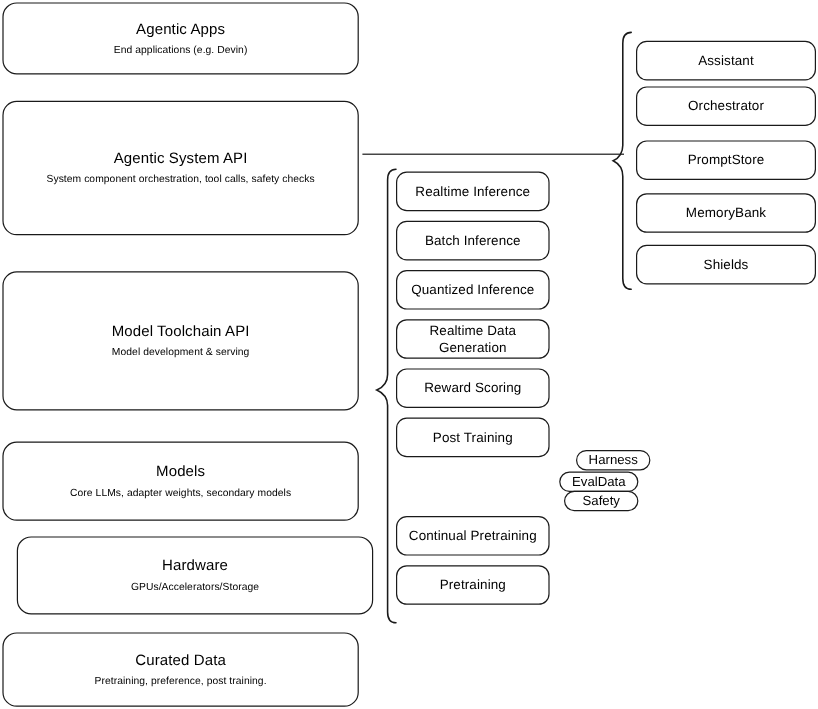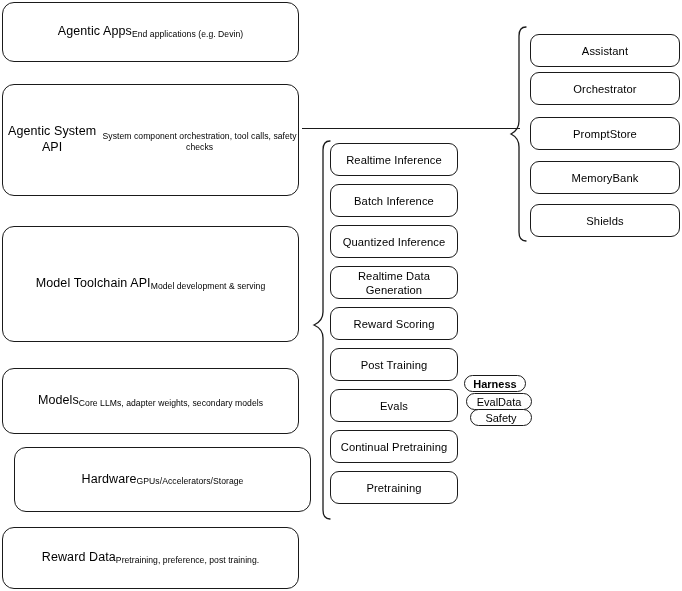--- a/index.html
+++ b/index.html
@@ -21,21 +21,21 @@
   }
 
   
   .node {
     position: absolute;
     box-sizing: border-box;
     border: 1.3px solid #1a1a1a;
     border-radius: 12px;
     background: #ffffff;
     display: flex;
-    flex-direction: row;
+    flex-direction: column;
     align-items: center;
     justify-content: center;
     text-align: center;
     line-height: 1.25;
   }
   .node .title {
     font-size: 12.5px;
     color: #000;
     letter-spacing: 0.1px;
   }
@@ -114,21 +114,21 @@
     <div class="title">Models</div>
     <div class="subtitle">Core LLMs, adapter weights, secondary models</div>
   </div>
 
   <div class="node layer" style="top:447px;height:65px;margin-left:12px;">
     <div class="title">Hardware</div>
     <div class="subtitle">GPUs/Accelerators/Storage</div>
   </div>
 
   <div class="node layer" style="top:527px;height:62px;">
-    <div class="title">Reward Data</div>
+    <div class="title">Curated Data</div>
     <div class="subtitle">Pretraining, preference, post training.</div>
   </div>
 
   <div class="connector-line" style="left:302px;top:128px;width:218px;height:1.3px;"></div>
 
   <div class="brace" style="left:508px;top:24px;">
     <svg width="20" height="220" viewBox="0 0 20 220">
       <path d="M18 3 Q11 3 11 12 L11 97 Q11 106 3 110 Q11 114 11 123 L11 208 Q11 217 18 217" fill="none" stroke="#1a1a1a" stroke-width="1.3" stroke-linecap="round"></path>
     </svg>
   </div>
@@ -166,31 +166,28 @@
   </div>
   <div class="node mid" style="top:266px;">
     <div class="title">Realtime Data Generation</div>
   </div>
   <div class="node mid" style="top:307px;">
     <div class="title">Reward Scoring</div>
   </div>
   <div class="node mid" style="top:348px;">
     <div class="title">Post Training</div>
   </div>
-  <div class="node mid" style="top:389px;">
-    <div class="title">Evals</div>
-  </div>
   <div class="node mid" style="top:430px;">
     <div class="title">Continual Pretraining</div>
   </div>
   <div class="node mid" style="top:471px;">
     <div class="title">Pretraining</div>
   </div>
 
-  <div class="pill" style="left:464px;top:375px;width:62px;font-weight:bold;">
+  <div class="pill" style="left:480px;top:375px;width:62px;">
     <span>Harness</span>
   </div>
   <div class="pill" style="left:466px;top:393px;width:66px;">
     <span>EvalData</span>
   </div>
   <div class="pill" style="left:470px;top:409px;width:62px;">
     <span>Safety</span>
   </div>
 
 </div>

